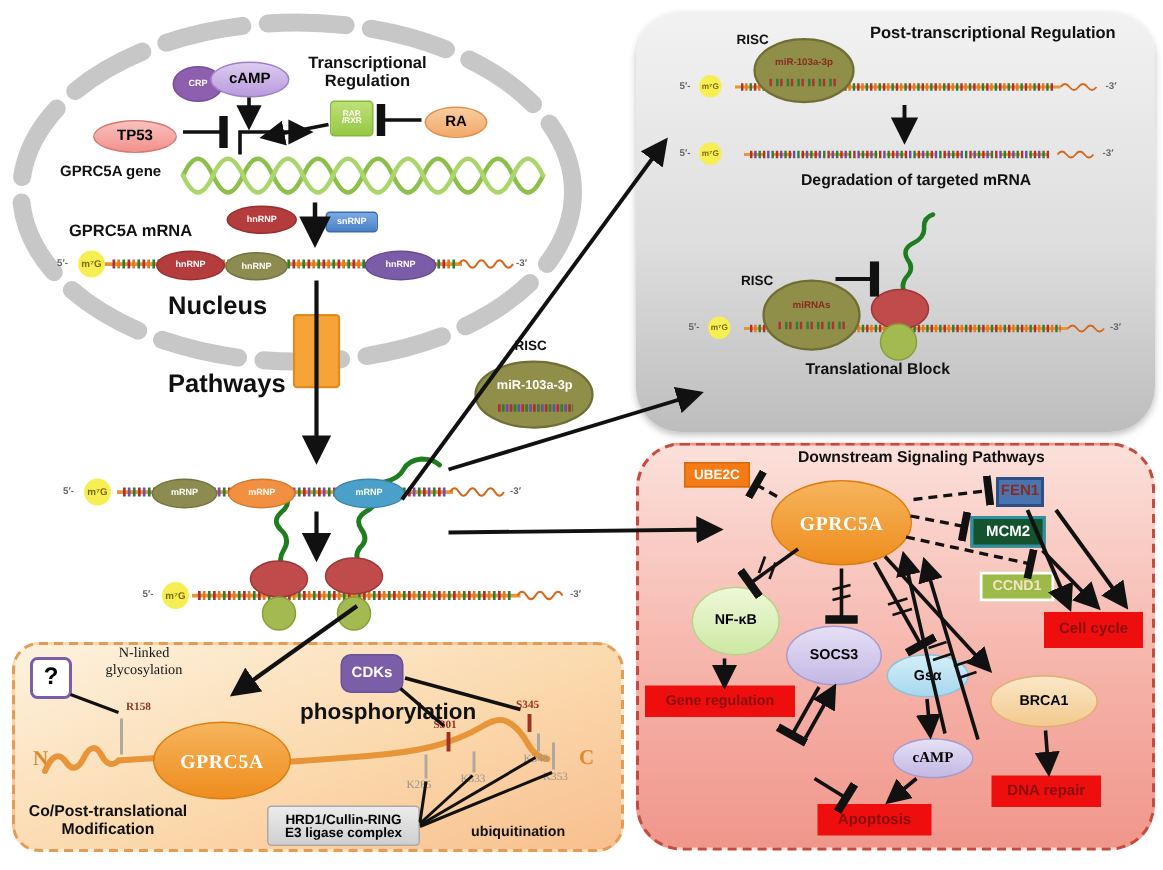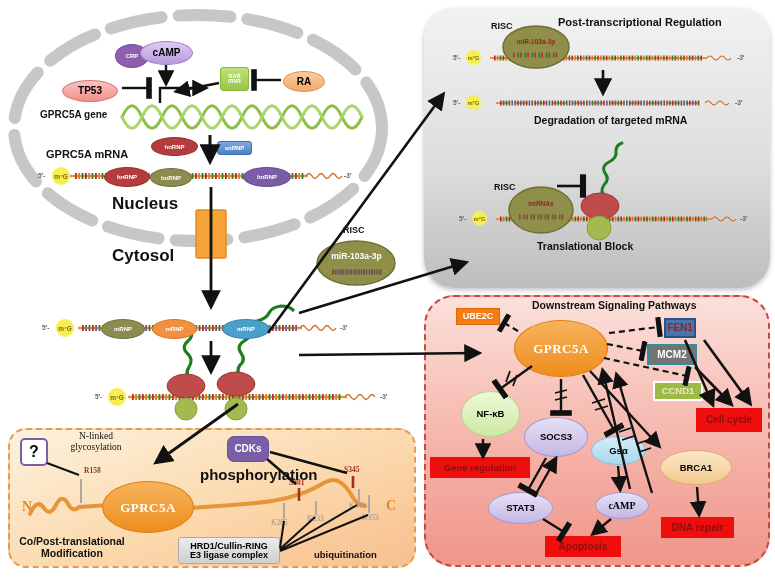--- a/index.html
+++ b/index.html
@@ -206,69 +206,67 @@
   <span class="prime" style="left:340px;top:324px;">-3′</span>
   <span class="prime" style="left:95px;top:393px;">5′-</span>
   <span class="prime" style="left:380px;top:393px;">-3′</span>
   <span class="prime" style="left:453px;top:54px;">5′-</span>
   <span class="prime" style="left:737px;top:54px;">-3′</span>
   <span class="prime" style="left:453px;top:99px;">5′-</span>
   <span class="prime" style="left:735px;top:99px;">-3′</span>
   <span class="prime" style="left:459px;top:215px;">5′-</span>
   <span class="prime" style="left:740px;top:215px;">-3′</span>
 
+  <div class="lbl b ctr" style="left:197px;top:36px;width:96px;font-size:11px;">Transcriptional Regulation</div>
   <div class="lbl b" style="left:40px;top:109px;font-size:10px;">GPRC5A gene</div>
   <div class="lbl b" style="left:46px;top:148px;font-size:11px;">GPRC5A mRNA</div>
   <div class="lbl b" style="left:112px;top:194px;font-size:17px;">Nucleus</div>
-  <div class="lbl b" style="left:112px;top:246px;font-size:17px;">Cytosol</div>
+  <div class="lbl b" style="left:112px;top:246px;font-size:17px;">Pathways</div>
 
   <div class="lbl" style="left:343px;top:225px;font-size:9px;font-weight:600;">RISC</div>
   <div class="lbl ctr" style="left:318px;top:252px;width:77px;font-size:8.5px;font-weight:bold;color:#fff;">miR-103a-3p</div>
 
-  <div class="lbl b" style="left:558px;top:16px;font-size:11px;">Post-transcriptional Regulation</div>
+  <div class="lbl b" style="left:580px;top:16px;font-size:11px;">Post-transcriptional Regulation</div>
   <div class="lbl" style="left:491px;top:21px;font-size:9px;font-weight:600;">RISC</div>
   <div class="lbl ctr" style="left:505px;top:38px;width:62px;font-size:6.5px;font-weight:bold;color:#8a2a20;">miR-103a-3p</div>
   <div class="lbl b" style="left:534px;top:115px;font-size:10.5px;">Degradation of targeted mRNA</div>
   <div class="lbl" style="left:494px;top:182px;font-size:9px;font-weight:600;">RISC</div>
   <div class="lbl ctr" style="left:511px;top:200px;width:60px;font-size:6.5px;font-weight:bold;color:#8a2a20;">miRNAs</div>
   <div class="lbl b" style="left:537px;top:241px;font-size:10.5px;">Translational Block</div>
 
   <div class="lbl b" style="left:532px;top:300px;font-size:10.5px;text-align:center;">Downstream Signaling Pathways</div>
   <div class="bx" style="left:456px;top:308px;width:44px;height:17px;background:#f47b15;border:1px solid #d96a0a;color:#fff;font-size:9px;justify-content:center;">
       <span>UBE2C</span>
     </div>
   <div class="ov serif" style="left:514px;top:320px;width:94px;height:57px;background:linear-gradient(180deg,#f6b45c,#ee8d1e);border:1px solid #e07d10;color:#fff;font-size:13px;letter-spacing:.5px;">
       <span>GPRC5A</span>
     </div>
   <div class="bx" style="left:664px;top:318px;width:32px;height:20px;background:#4a74b0;border:2px solid #2c4f85;color:#8a2a20;font-size:10px;">
       <span>FEN1</span>
     </div>
-  <div class="bx" style="left:647px;top:344px;width:50px;height:21px;background:#737373;border:2px solid #2e8fa0;color:#fff;font-size:10px;">
+  <div class="bx" style="left:647px;top:344px;width:50px;height:21px;background:#14532d;border:2px solid #2e8fa0;color:#fff;font-size:10px;">
       <span>MCM2</span>
     </div>
   <div class="bx" style="left:653px;top:381px;width:50px;height:20px;background:#9cba48;border:2px solid #fff;color:#f3e3c3;font-size:9.5px;">
       <span>CCND1</span>
     </div>
   <div class="bx redbox" style="left:696px;top:408px;width:66px;height:24px;font-size:10px;">
       <span>Cell cycle</span>
     </div>
   <div class="ov" style="left:461px;top:391px;width:59px;height:46px;background:linear-gradient(180deg,#eef8d8,#cde9a4);border:1px solid #b6d489;font-size:9.5px;">
       <span>NF-κB</span>
     </div>
   <div class="ov" style="left:524px;top:417px;width:64px;height:40px;background:linear-gradient(180deg,#e6e0f5,#c3b8e4);border:1px solid #a99ace;font-size:9.5px;">
       <span>SOCS3</span>
     </div>
   <div class="ov" style="left:591px;top:436px;width:55px;height:29px;background:linear-gradient(180deg,#d4eef8,#a6d8ee);border:1px solid #8cc2dc;font-size:9.5px;">
       <span>Gsα</span>
     </div>
   <div class="bx redbox" style="left:430px;top:457px;width:100px;height:21px;font-size:9.5px;">
       <span>Gene regulation</span>
-    </div>
-  <div class="ov" style="left:488px;top:492px;width:65px;height:32px;background:linear-gradient(180deg,#e6e0f5,#c3b8e4);border:1px solid #a99ace;font-size:9.5px;">
-      <span>STAT3</span>
     </div>
   <div class="ov serif" style="left:595px;top:492px;width:54px;height:27px;background:linear-gradient(180deg,#e6e0f5,#c3b8e4);border:1px solid #a99ace;font-size:10px;font-weight:600;">
       <span>cAMP</span>
     </div>
   <div class="ov" style="left:660px;top:450px;width:72px;height:35px;background:linear-gradient(180deg,#fae8c8,#f3c98e);border:1px solid #e0af70;font-size:9.5px;">
       <span>BRCA1</span>
     </div>
   <div class="bx redbox" style="left:545px;top:536px;width:76px;height:21px;font-size:10px;justify-content:center;">
       <span>Apoptosis</span>
     </div>

